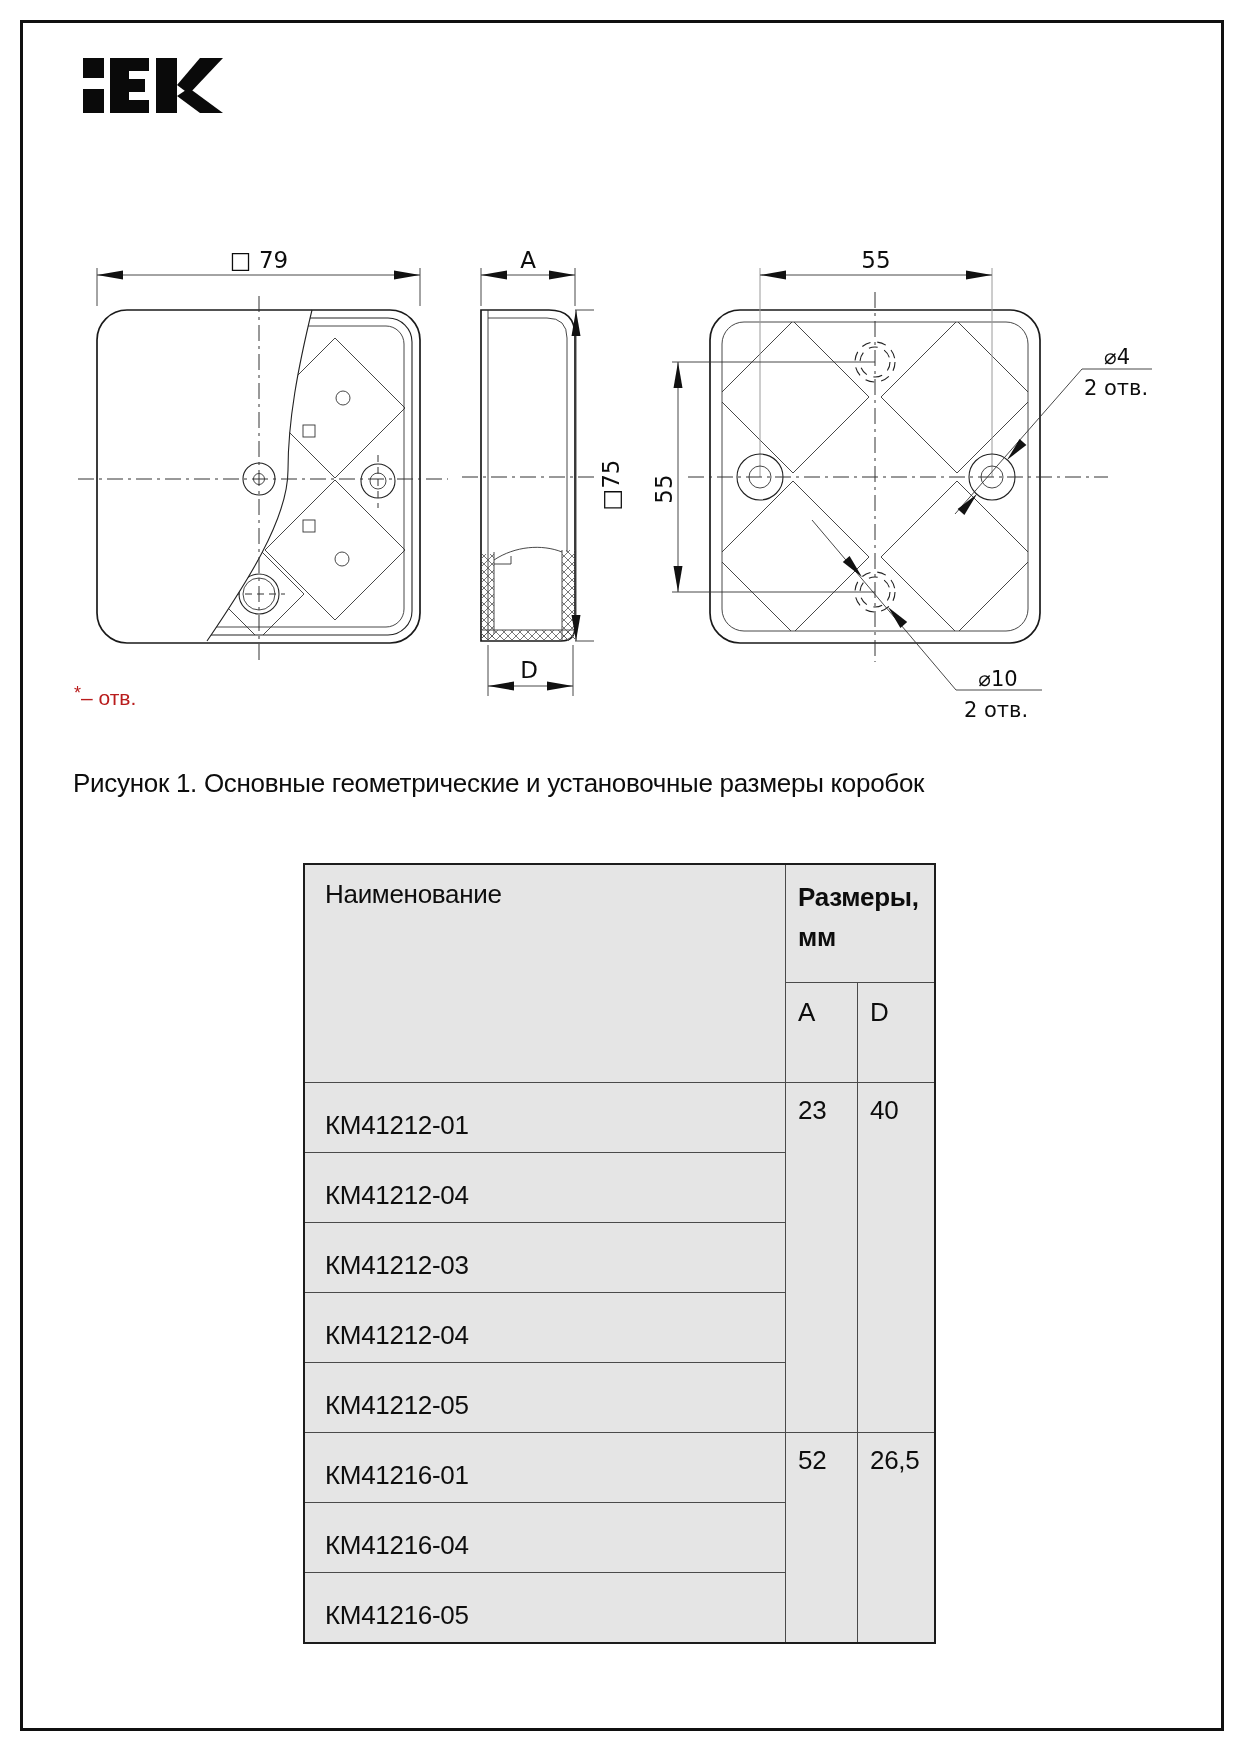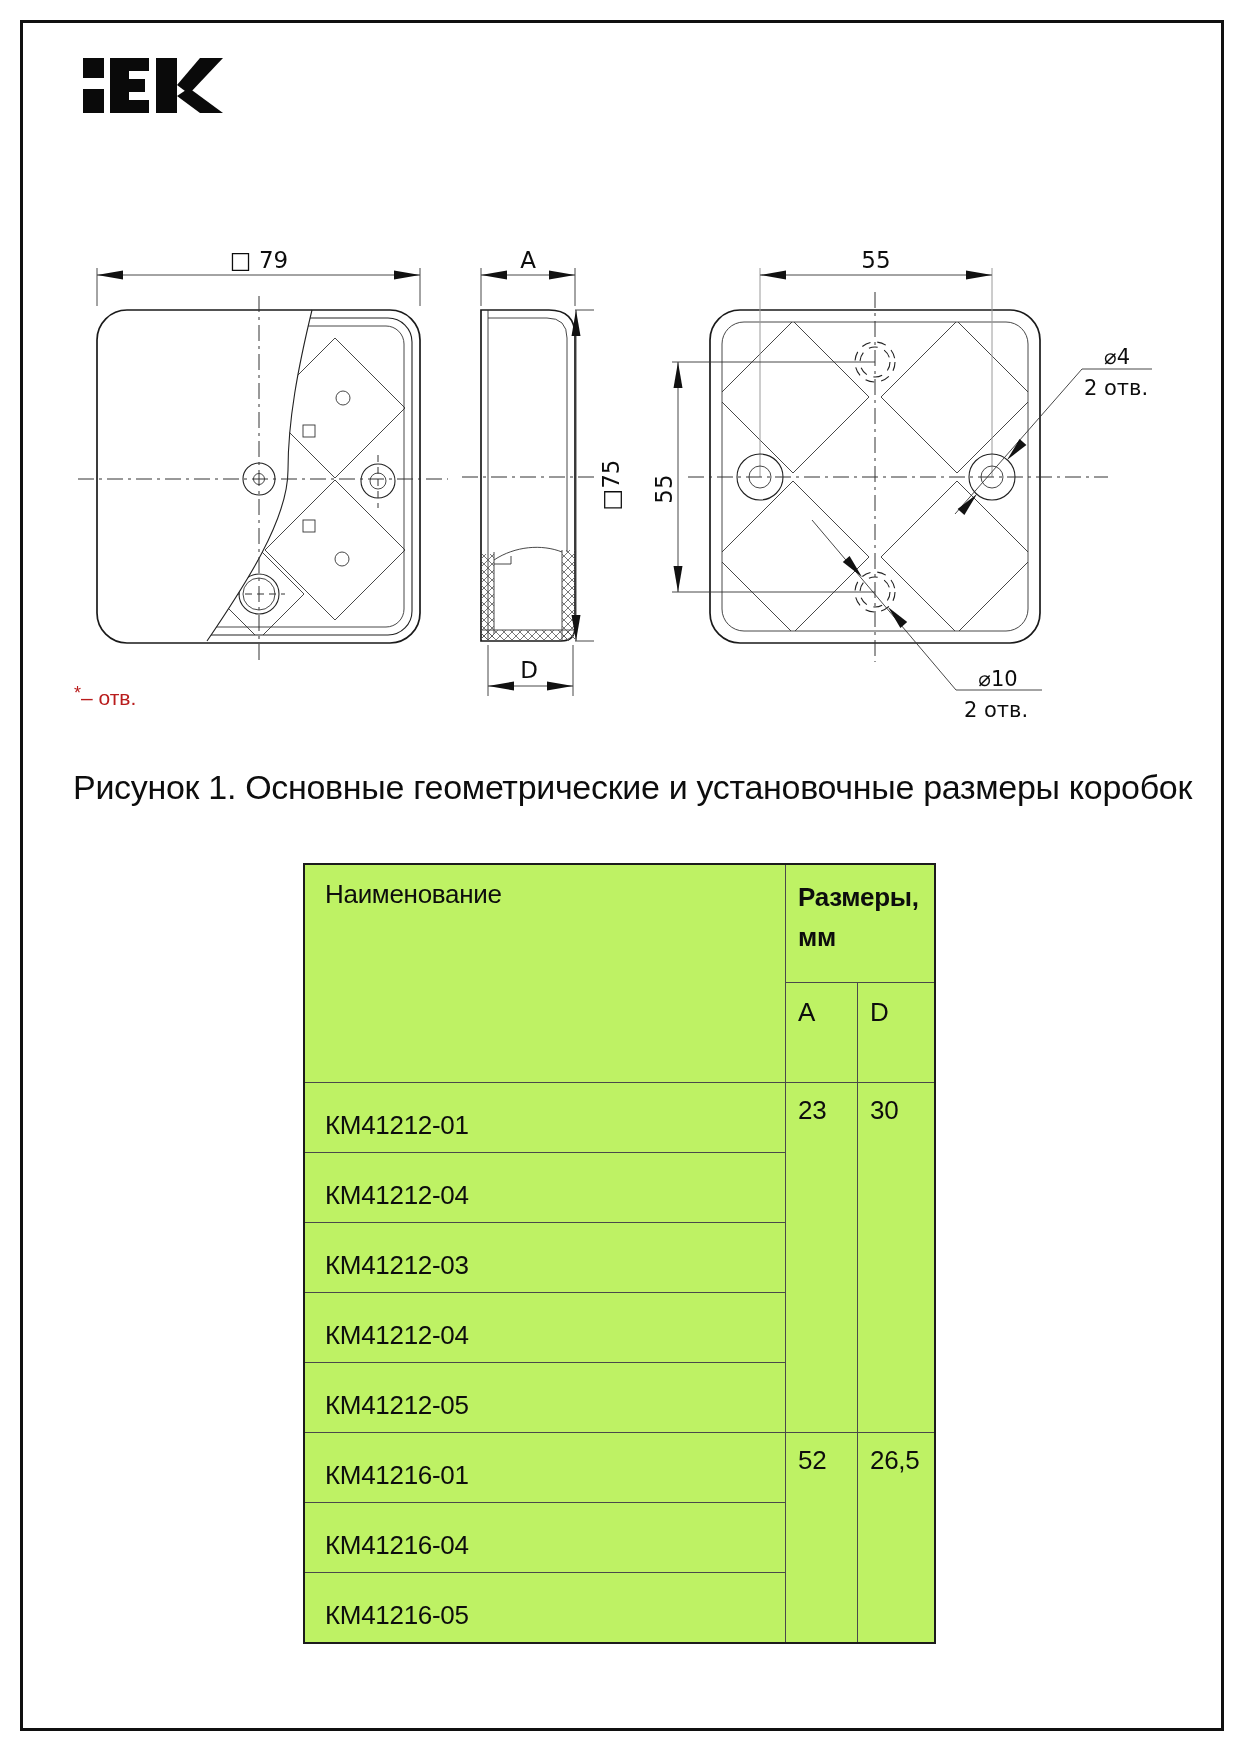--- a/index.html
+++ b/index.html
@@ -1,28 +1,28 @@
 <!DOCTYPE html>
 <html><head>
 <meta charset="utf-8">
 <style>
   html,body{margin:0;padding:0;background:#e8e8e8;}
   .page{position:relative;width:1244px;height:1751px;background:#ffffff;overflow:hidden;
         font-family:"Liberation Sans",sans-serif;color:#111;}
   .frame{position:absolute;left:20px;top:20px;right:20px;bottom:20px;border:3px solid #101010;pointer-events:none;}
   .logo{position:absolute;left:83px;top:58px;}
   .drawings{position:absolute;left:60px;top:230px;}
-  .caption{position:absolute;left:73px;top:768px;font-size:34px;letter-spacing:-0.3px;color:#0d0d0d;}
+  .caption{position:absolute;left:73px;top:768px;font-size:26px;letter-spacing:-0.3px;color:#0d0d0d;}
   .footnote{position:absolute;left:74px;top:686px;font-size:21px;color:#b91c1c;}
   .footnote .star{font-size:18px;position:relative;top:-6px;}
   
   table.spec{position:absolute;left:303px;top:863px;border-collapse:collapse;table-layout:fixed;
              font-size:26px;letter-spacing:-0.3px;color:#0d0d0d;}
   table.spec{border:2px solid #1c1c1c;}
-  table.spec td{border:1px solid #4a4a4a;background:#bef264;}
+  table.spec td{border:1px solid #4a4a4a;background:#e5e5e5;}
   td.c-name{width:460px;padding:16px 0 0 20px;}
   td.c-a{width:59px;}
   td.c-d{width:64px;}
   td.h-name{height:190px;vertical-align:top;padding:14px 0 0 20px;}
   td.h-sizes{height:105px;vertical-align:top;padding:12px 0 0 12px;line-height:1.55;font-weight:bold;}
   td.h-sub{height:85px;vertical-align:top;padding:14px 0 0 12px;}
   td.row-name{height:53px;vertical-align:middle;}
   td.val{vertical-align:top;padding:12px 0 0 12px;}
   
   .ln{stroke:#222;stroke-width:1.1;fill:none;}
@@ -222,21 +222,21 @@
       <td class="c-name h-name" rowspan="2">Наименование</td>
       <td class="h-sizes" colspan="2">Размеры, мм</td>
     </tr>
     <tr>
       <td class="c-a h-sub">A</td>
       <td class="c-d h-sub">D</td>
     </tr>
     <tr>
       <td class="c-name row-name">КМ41212-01</td>
       <td class="c-a val" rowspan="5">23</td>
-      <td class="c-d val" rowspan="5">30</td>
+      <td class="c-d val" rowspan="5">40</td>
     </tr>
     <tr>
       <td class="c-name row-name">КМ41212-04</td>
     </tr>
     <tr>
       <td class="c-name row-name">КМ41212-03</td>
     </tr>
     <tr>
       <td class="c-name row-name">КМ41212-04</td>
     </tr>

